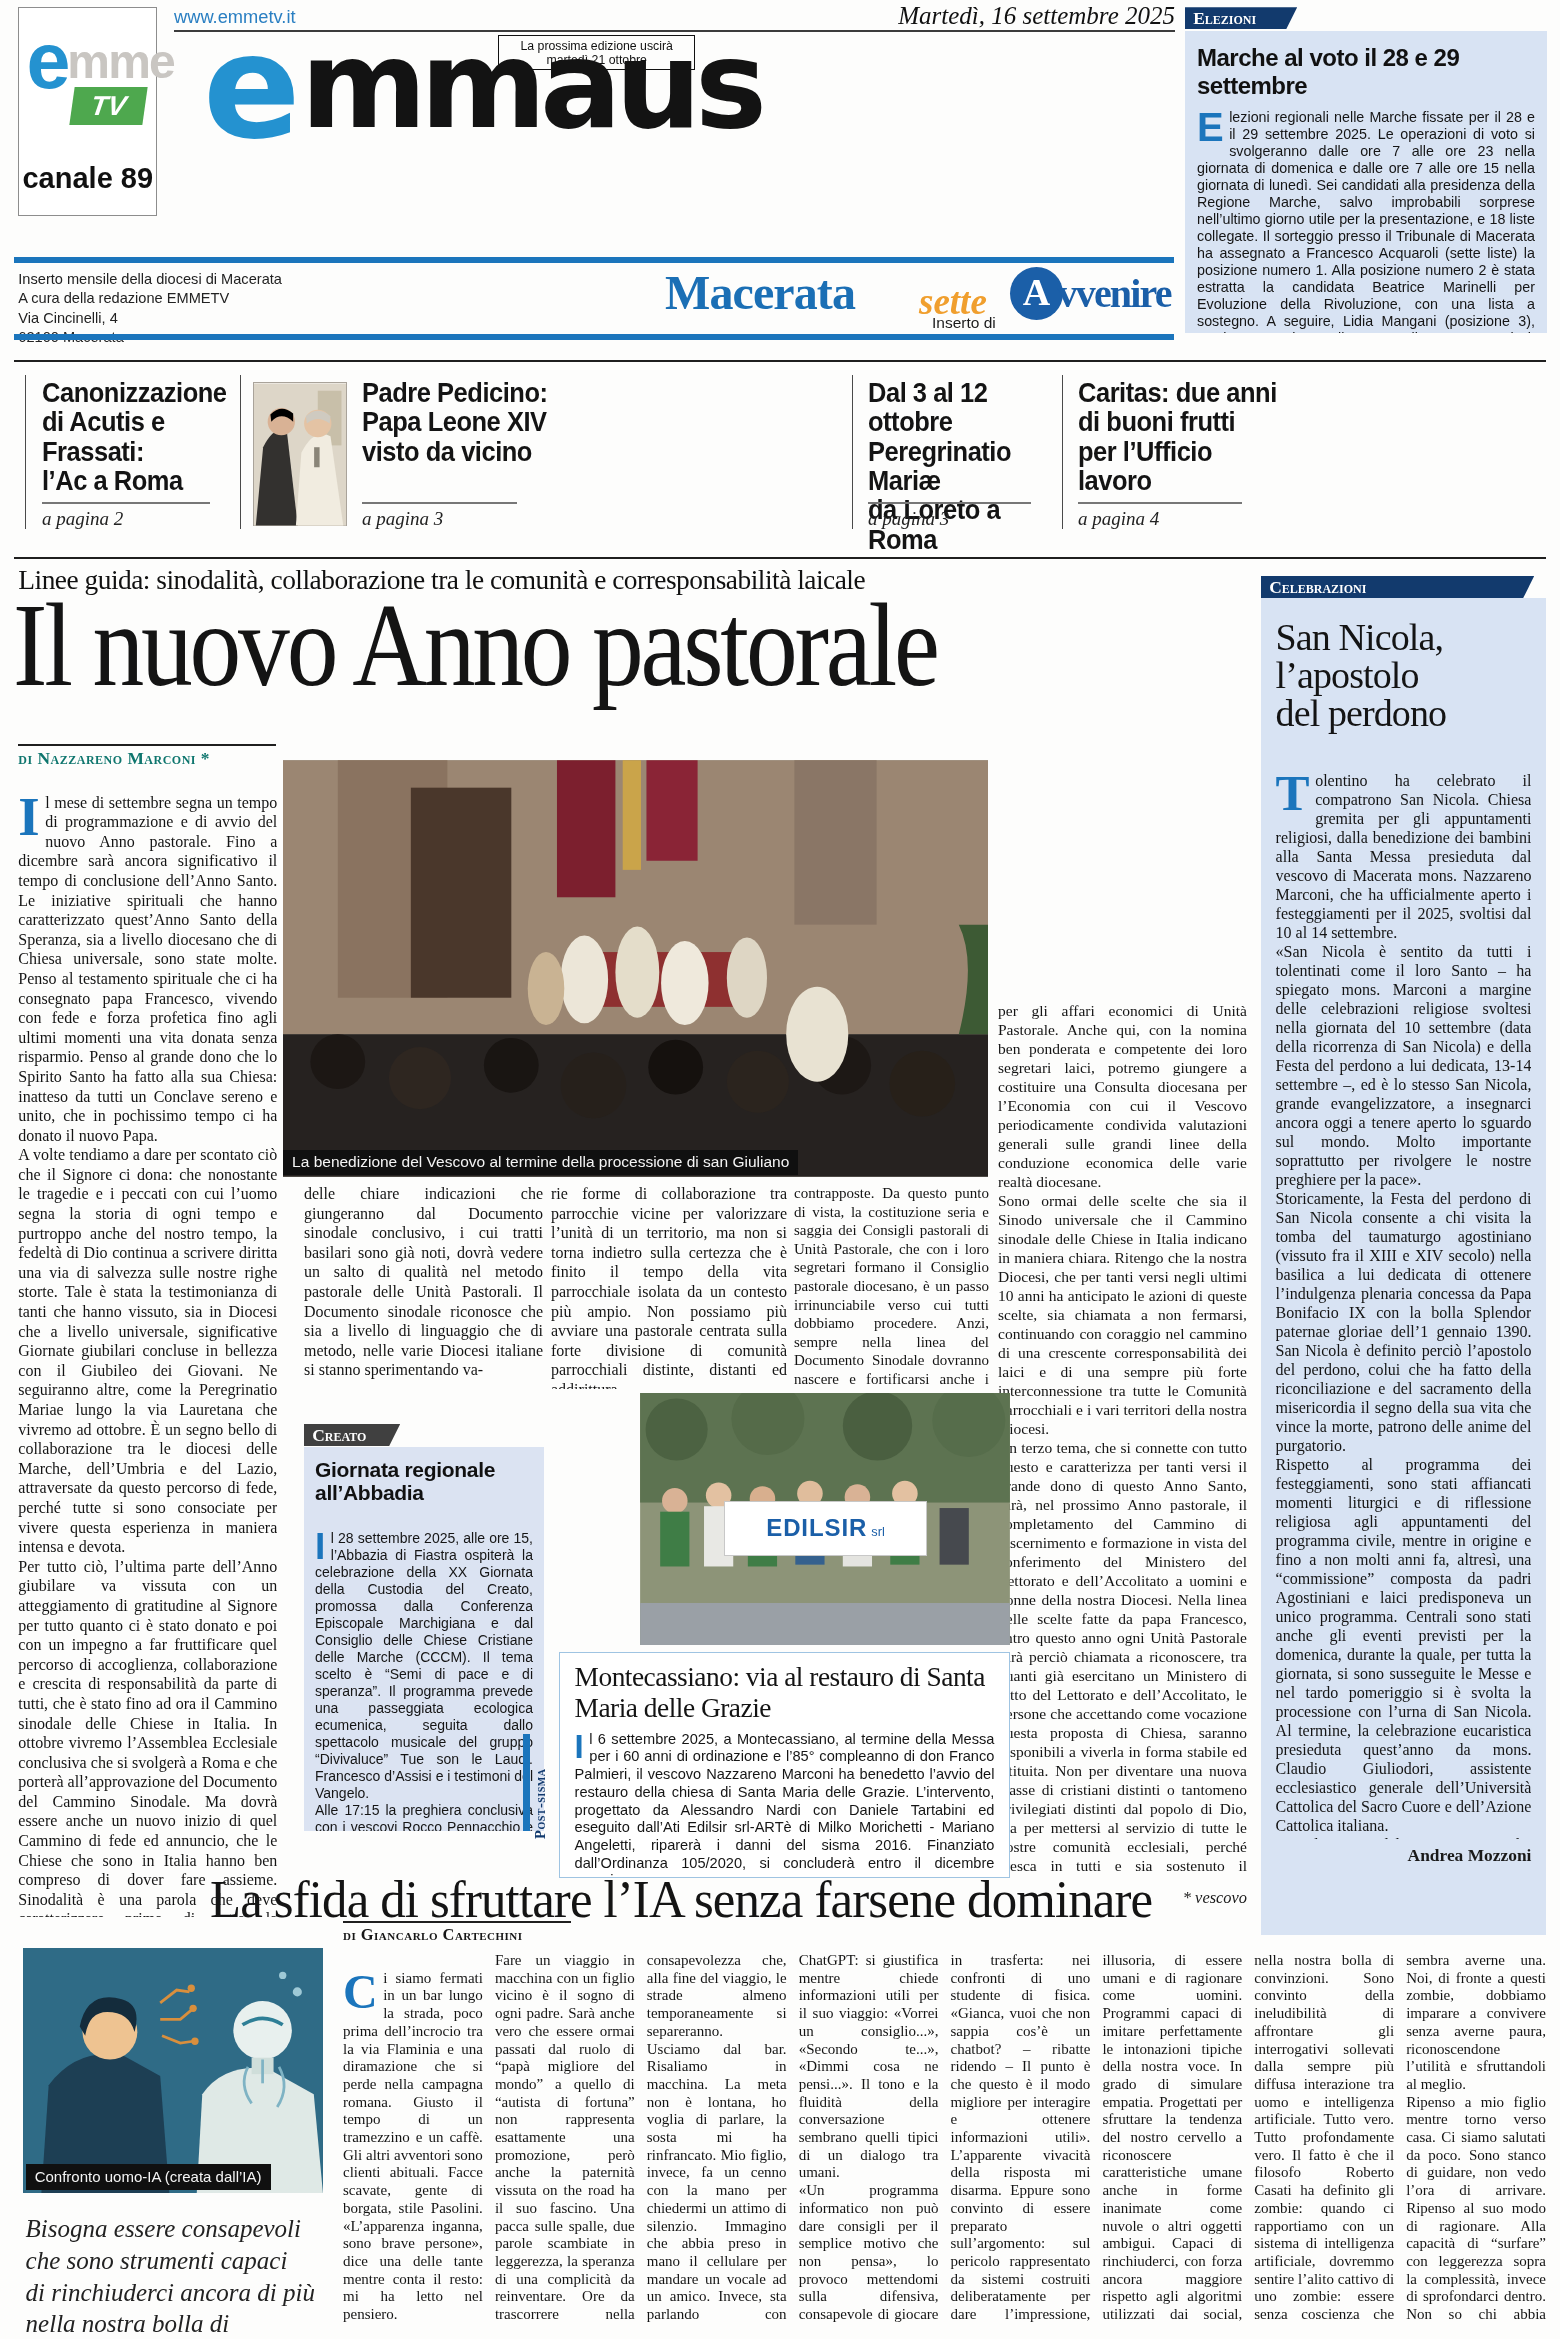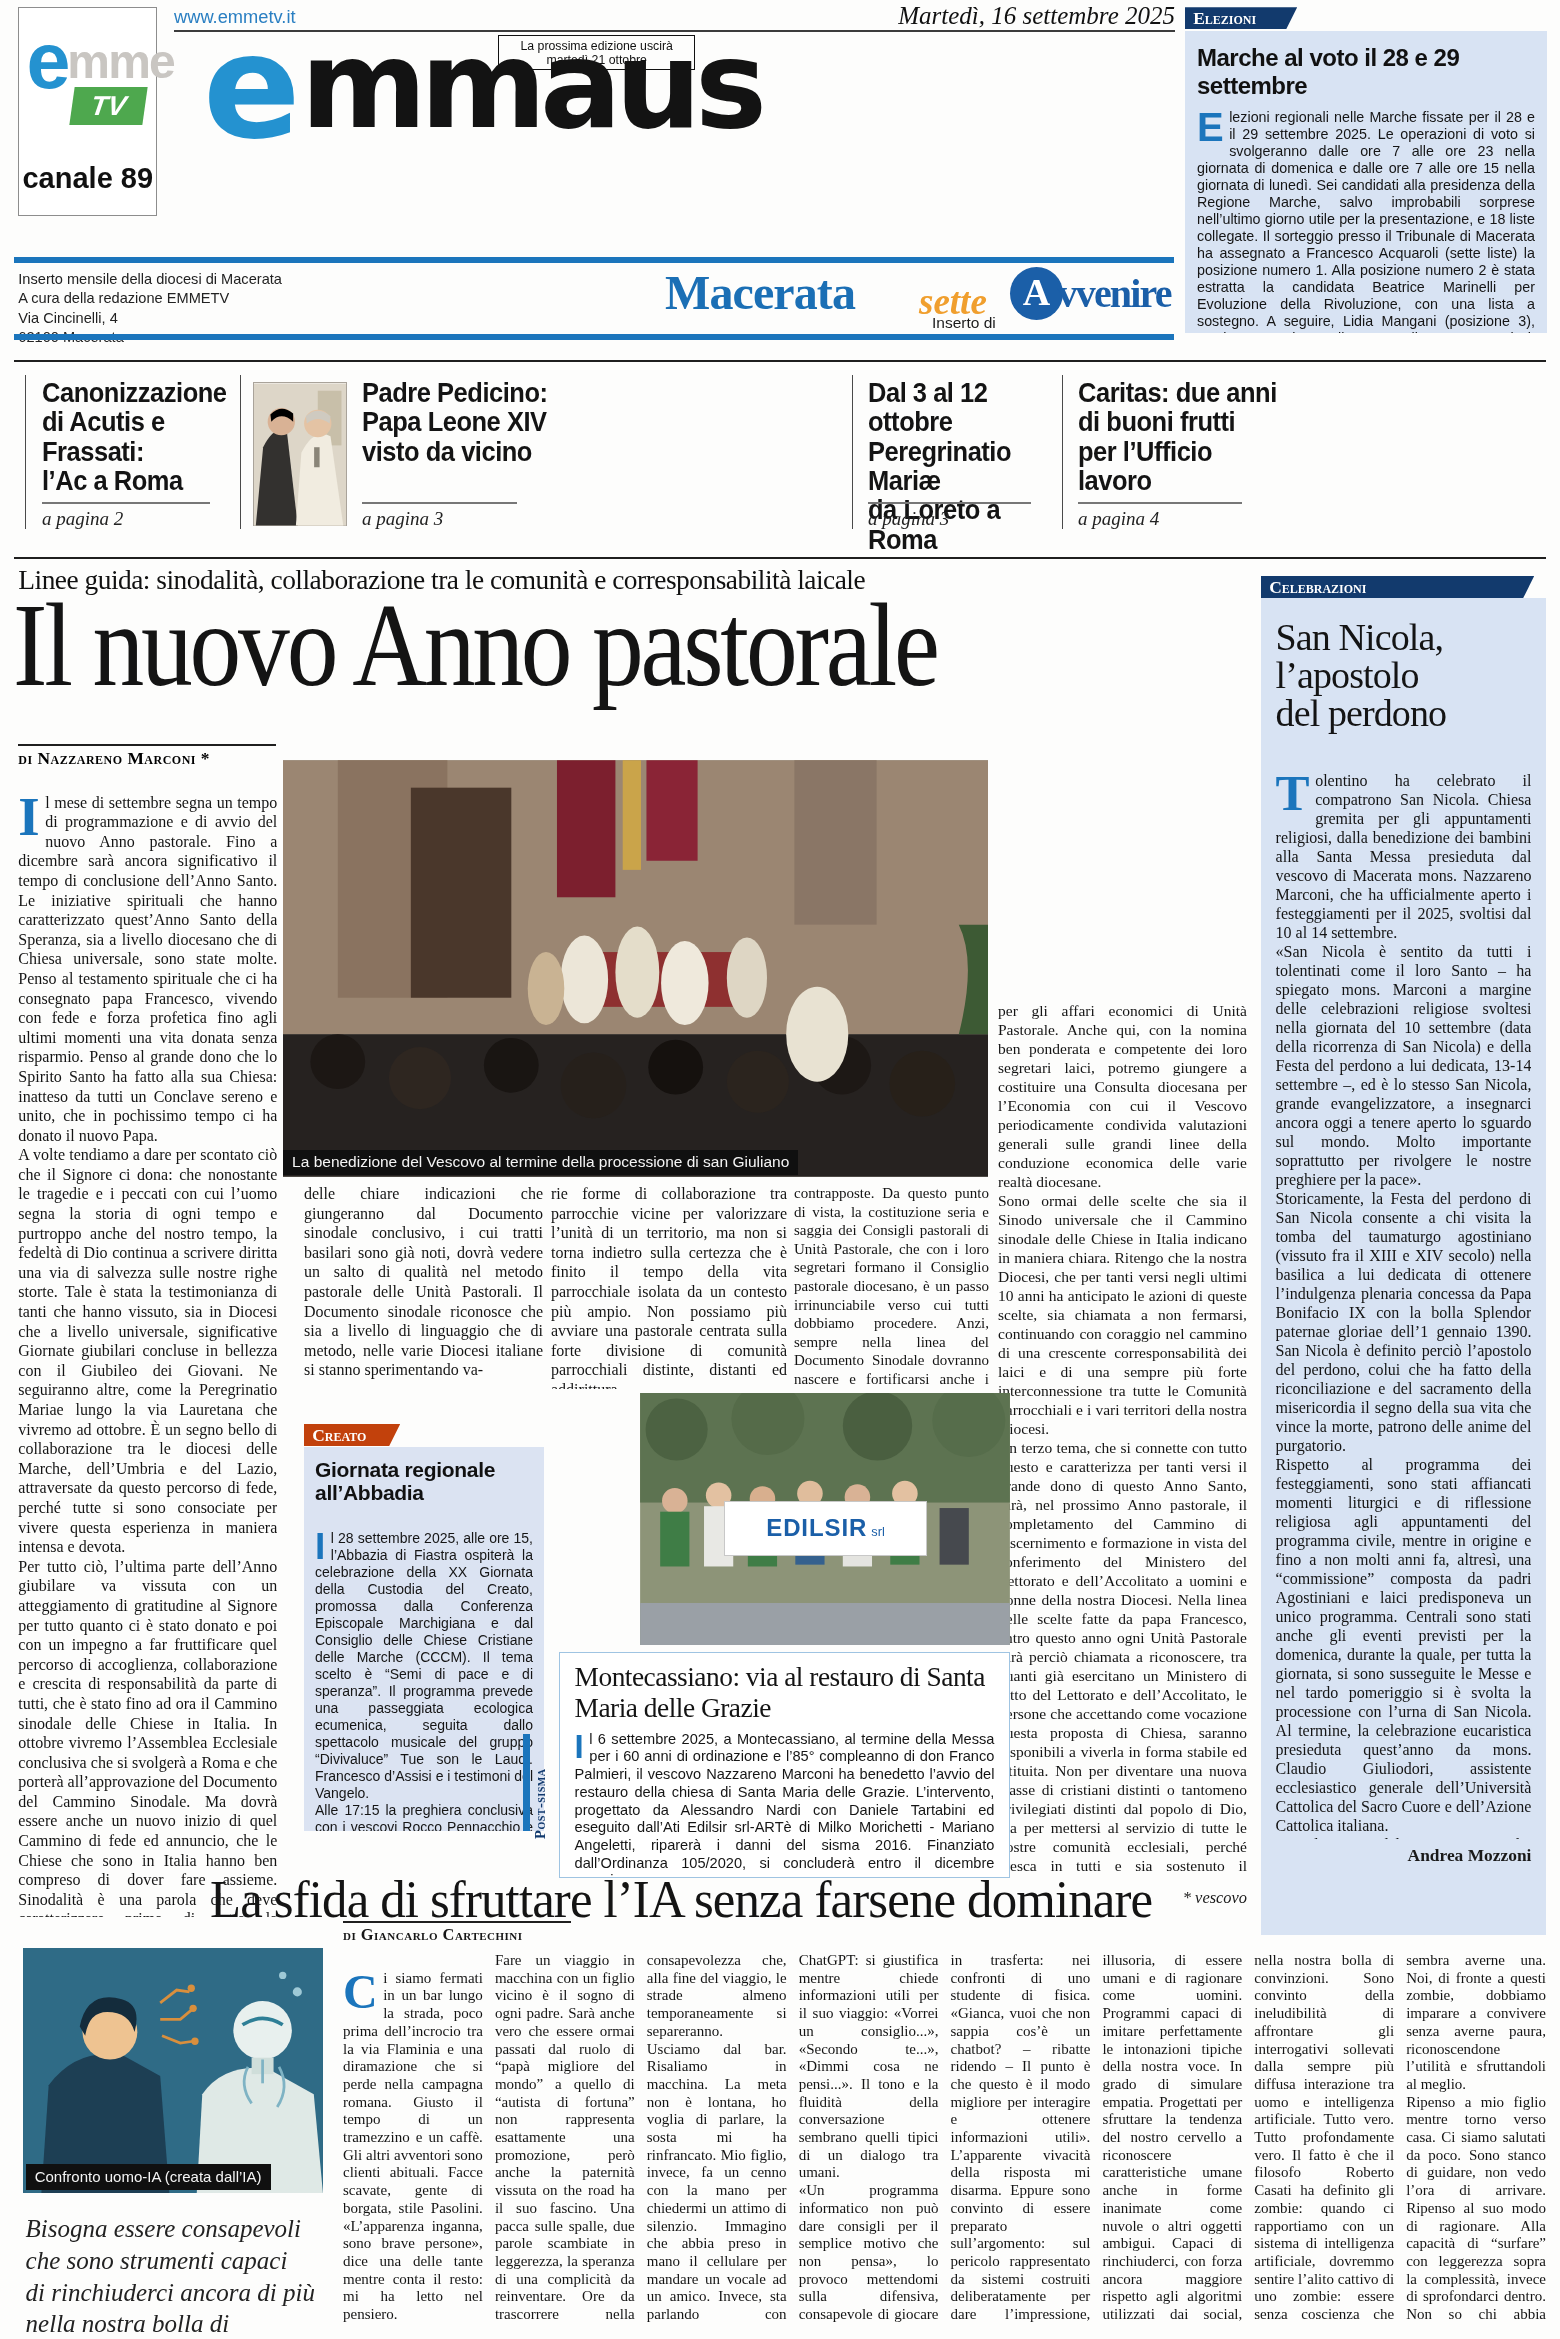--- a/index.html
+++ b/index.html
@@ -115,21 +115,21 @@
 di buoni frutti
 per l’Ufficio lavoro</div>
   <div class="abs" style="left:1078px;top:502px;width:164px;height:1.8px;background:#777;"></div>
   <div class="abs pageref" style="left:1078px;top:508px;">a pagina 4</div>
 
   <div class="abs hrule" style="left:13.7px;top:557px;width:1532px;height:1.8px;"></div>
   <div class="abs serif" style="left:18.3px;top:565px;width:1170px;font-size:27.4px;letter-spacing:-0.5px;color:#111;">Linee guida: sinodalità, collaborazione tra le comunità e corresponsabilità laicale</div>
   <div class="abs serif" style="left:12.8px;top:585px;width:1371px;font-size:119px;line-height:1.02;letter-spacing:-3.7px;color:#141414;transform:scaleX(.87);transform-origin:left top;">Il nuovo Anno pastorale</div>
 
   <div class="abs hrule" style="left:18.3px;top:744px;width:258px;height:1.8px;"></div>
-  <div class="abs serif sc" style="left:18.3px;top:748px;font-size:17.4px;font-weight:bold;letter-spacing:0.5px;color:#000000;">di Nazzareno Marconi *</div>
+  <div class="abs serif sc" style="left:18.3px;top:748px;font-size:17.4px;font-weight:bold;letter-spacing:0.5px;color:#0f766e;">di Nazzareno Marconi *</div>
 
   <div class="abs serif just body-col preline" style="left:18.3px;top:773px;width:259px;height:1144px;font-size:16px;line-height:19.6px;color:#141414;">
     <span class="dc" style="font-size:55px;">I</span><span>l mese di settembre segna un tempo di programmazione e di avvio del nuovo Anno pastorale. Fino a dicembre sarà ancora significativo il tempo di conclusione dell’Anno Santo. Le iniziative spirituali che hanno caratterizzato quest’Anno Santo della Speranza, sia a livello diocesano che di Chiesa universale, sono state molte. Penso al testamento spirituale che ci ha consegnato papa Francesco, vivendo con fede e forza profetica fino agli ultimi momenti una vita donata senza risparmio. Penso al grande dono che lo Spirito Santo ha fatto alla sua Chiesa: inatteso da tutti un Conclave sereno e unito, che in pochissimo tempo ci ha donato il nuovo Papa.
 A volte tendiamo a dare per scontato ciò che il Signore ci dona: che nonostante le tragedie e i peccati con cui l’uomo segna la storia di ogni tempo e purtroppo anche del nostro tempo, la fedeltà di Dio continua a scrivere diritta una via di salvezza sulle nostre righe storte. Tale è stata la testimonianza di tanti che hanno vissuto, sia in Diocesi che a livello universale, significative Giornate giubilari concluse in bellezza con il Giubileo dei Giovani. Ne seguiranno altre, come la Peregrinatio Mariae lungo la via Lauretana che vivremo ad ottobre. È un segno bello di collaborazione tra le diocesi delle Marche, dell’Umbria e del Lazio, attraversate da questo percorso di fede, perché tutte si sono consociate per vivere questa esperienza in maniera intensa e devota.
 Per tutto ciò, l’ultima parte dell’Anno giubilare va vissuta con un atteggiamento di gratitudine al Signore per tutto quanto ci è stato donato e poi con un impegno a far fruttificare quel percorso di accoglienza, collaborazione e crescita di responsabilità da parte di tutti, che è stato fino ad ora il Cammino sinodale delle Chiese in Italia. In ottobre vivremo l’Assemblea Ecclesiale conclusiva che si svolgerà a Roma e che porterà all’approvazione del Documento del Cammino Sinodale. Ma dovrà essere anche un nuovo inizio di quel Cammino di fede ed annuncio, che le Chiese che sono in Italia hanno ben compreso di dover fare assieme. Sinodalità è una parola che deve caratterizzare prima di tutto la collaborazione tra la Diocesi di una stessa Regione e di una stessa Nazione, perché la Chiesa vive nella storia, ma anche nella geografia e deve incarnarsi nelle aspirazioni di fede di un popolo concreto. Il percorso di quest’anno, nella logica</span>
   </div>
 
   <div class="abs" style="left:283px;top:760px;width:705px;height:417px;overflow:hidden;">
     <svg width="705" height="417" viewBox="0 0 772 456">
       <rect width="772" height="456" fill="#90887d"></rect>
@@ -164,21 +164,21 @@
 
   <div class="abs serif just body-col preline" style="left:998px;top:1001px;width:249px;height:879px;font-size:15.5px;line-height:19px;color:#141414;">per gli affari economici di Unità Pastorale. Anche qui, con la nomina ben ponderata e competente dei loro segretari laici, potremo giungere a costituire una Consulta diocesana per l’Economia con cui il Vescovo periodicamente condivida valutazioni generali sulle grandi linee della conduzione economica delle varie realtà diocesane.
 Sono ormai delle scelte che sia il Sinodo universale che il Cammino sinodale delle Chiese in Italia indicano in maniera chiara. Ritengo che la nostra Diocesi, che per tanti versi negli ultimi 10 anni ha anticipato le azioni di queste scelte, sia chiamata a non fermarsi, continuando con coraggio nel cammino di una crescente corresponsabilità dei laici e di una sempre più forte interconnessione tra tutte le Comunità parrocchiali e i vari territori della nostra Diocesi.
 Un terzo tema, che si connette con tutto questo e caratterizza per tanti versi il grande dono di questo Anno Santo, sarà, nel prossimo Anno pastorale, il completamento del Cammino di discernimento e formazione in vista del conferimento del Ministero del Lettorato e dell’Accolitato a uomini e donne della nostra Diocesi. Nella linea delle scelte fatte da papa Francesco, entro questo anno ogni Unità Pastorale sarà perciò chiamata a riconoscere, tra quanti già esercitano un Ministero di fatto del Lettorato e dell’Accolitato, le persone che accettando come vocazione questa proposta di Chiesa, saranno disponibili a viverla in forma stabile ed istituita. Non per diventare una nuova classe di cristiani distinti o tantomeno privilegiati distinti dal popolo di Dio, ma per mettersi al servizio di tutte le nostre comunità ecclesiali, perché cresca in tutti e sia sostenuto il desiderio di impegnarsi per il bene e per la crescita della fede e la sua trasmissione alle nuove generazioni.</div>
   <div class="abs serif" style="left:998px;top:1888px;width:249px;text-align:right;font-style:italic;font-weight:normal;font-size:16.4px;">* vescovo</div>
 
   <div class="abs serif just body-col" style="left:304px;top:1184px;width:239px;height:234px;font-size:16px;line-height:19.6px;color:#141414;">delle chiare indicazioni che giungeranno dal Documento sinodale conclusivo, i cui tratti basilari sono già noti, dovrà vedere un salto di qualità nel metodo pastorale delle Unità Pastorali. Il Documento sinodale riconosce che sia a livello di linguaggio che di metodo, nelle varie Diocesi italiane si stanno sperimentando va-</div>
   <div class="abs serif just body-col" style="left:551px;top:1184px;width:236px;height:205px;font-size:16px;line-height:19.6px;color:#141414;">rie forme di collaborazione tra parrocchie vicine per valorizzare l’unità di un territorio, ma non si torna indietro sulla certezza che è finito il tempo della vita parrocchiale isolata da un contesto più ampio. Non possiamo più avviare una pastorale centrata sulla forte divisione di comunità parrocchiali distinte, distanti ed addirittura</div>
   <div class="abs serif just body-col" style="left:794px;top:1184px;width:195px;height:205px;font-size:15px;line-height:18.6px;color:#141414;">contrapposte. Da questo punto di vista, la costituzione seria e saggia dei Consigli pastorali di Unità Pastorale, che con i loro segretari formano il Consiglio pastorale diocesano, è un passo irrinunciabile verso cui tutti dobbiamo procedere. Anzi, sempre nella linea del Documento Sinodale dovranno nascere e fortificarsi anche i Consigli</div>
 
-  <div class="abs label" style="left:304px;top:1424px;width:88px;height:22px;background:#c2410c;">Creato</div>
+  <div class="abs label" style="left:304px;top:1424px;width:88px;height:22px;background:#404040;">Creato</div>
   <div class="abs bluebox" style="left:304px;top:1447px;width:240px;height:384px;padding:11px;box-sizing:border-box;overflow:hidden;background:#dbe3f2;">
     <div style="font-size:21px;font-weight:bold;line-height:1.1;letter-spacing:-0.3px;color:#111;margin-bottom:9.1px;">Giornata regionale all’Abbadia</div>
     <div class="just preline" style="font-size:14px;line-height:17px;color:#151515;">
       <span class="dc" style="font-size:37px;font-family:'Liberation Sans',sans-serif;">I</span><span>l 28 settembre 2025, alle ore 15, l’Abbazia di Fiastra ospiterà la celebrazione della XX Giornata della Custodia del Creato, promossa dalla Conferenza Episcopale Marchigiana e dal Consiglio delle Chiese Cristiane delle Marche (CCCM). Il tema scelto è “Semi di pace e di speranza”. Il programma prevede una passeggiata ecologica ecumenica, seguita dallo spettacolo musicale del gruppo “Divivaluce” Tue son le Laudi. Francesco d’Assisi e i testimoni del Vangelo.
 Alle 17:15 la preghiera conclusiva con i vescovi Rocco Pennacchio e Nazzareno Marconi, insieme al presidente del CCCM Luis Amado Giuliani.</span>
     </div>
   </div>
 
   <div class="abs" style="left:640px;top:1393px;width:370px;height:252px;overflow:hidden;">
     <svg width="370" height="252" viewBox="0 0 405 276">

